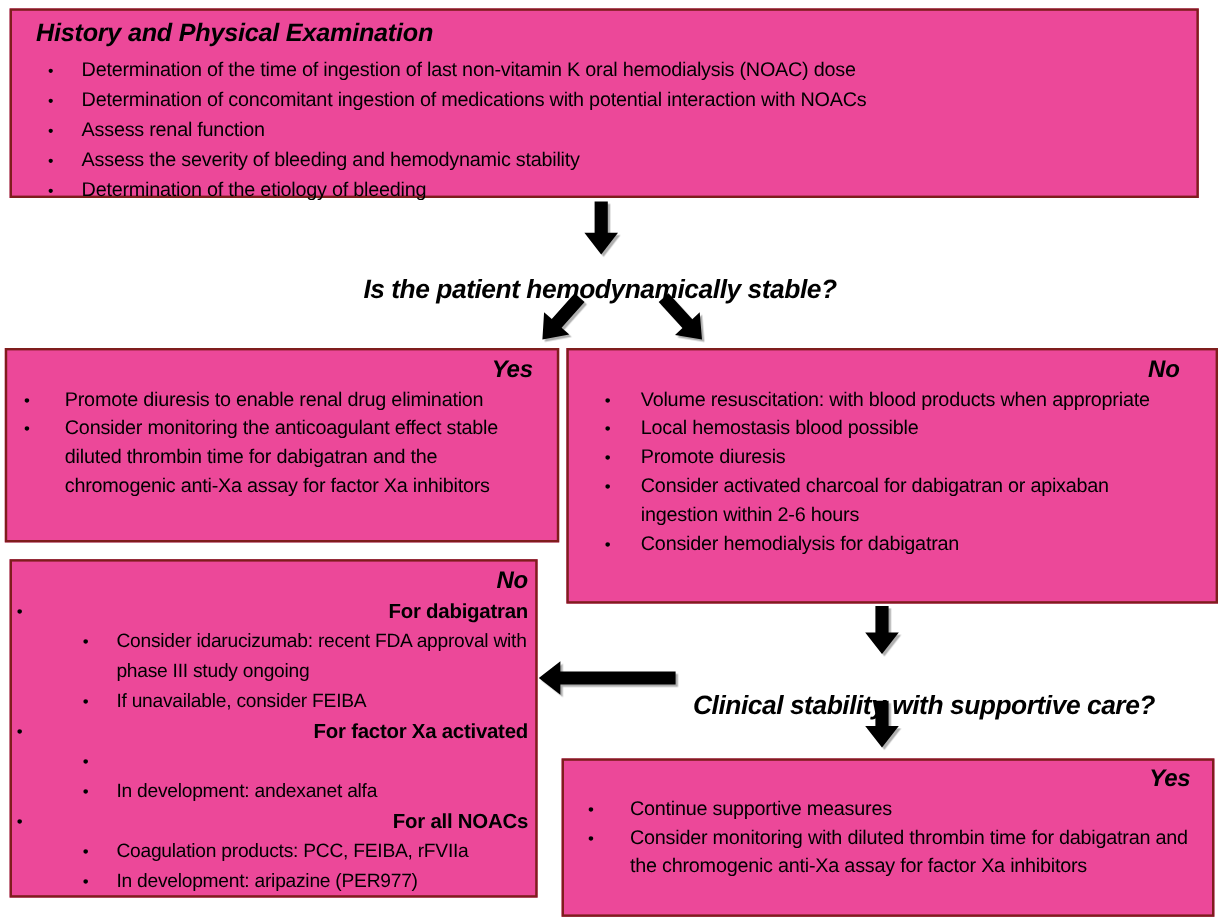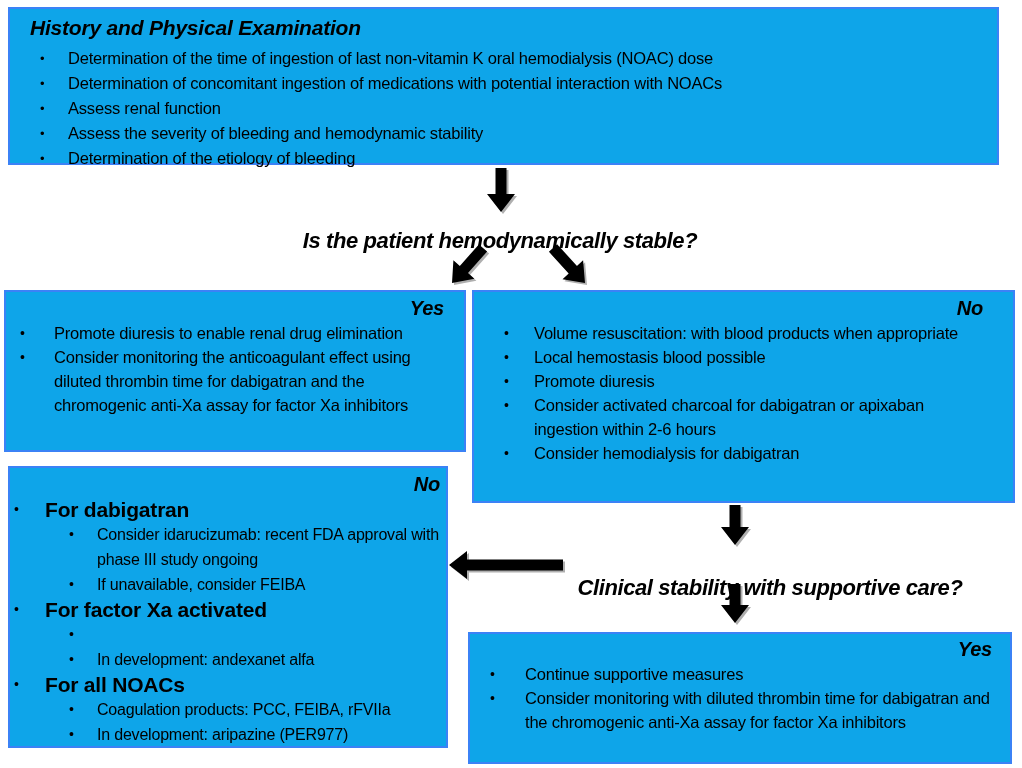--- a/index.html
+++ b/index.html
@@ -1,20 +1,20 @@
 <!DOCTYPE html>
 <html><head>
 <meta charset="utf-8">
 <style>
   html,body{margin:0;padding:0;background:#ffffff;}
   .stage{
     position:relative;width:1022px;height:768px;background:#ffffff;
     font-family:"Liberation Sans",sans-serif;color:#000;overflow:hidden;
   }
-  .box{position:absolute;border:2px solid #3b82f6;background:#0ea5e9;box-sizing:border-box;}
+  .box{position:absolute;border:2px solid #7f1d1d;background:#ec4899;box-sizing:border-box;}
   .box-title{font-weight:bold;font-style:italic;font-size:20px;line-height:26px;letter-spacing:-0.2px;}
   .box-title.center{text-align:right;}
   .question{
     position:absolute;font-weight:bold;font-style:italic;font-size:22px;
     letter-spacing:-0.4px;text-align:center;white-space:nowrap;
   }
   .row{display:flex;align-items:flex-start;letter-spacing:-0.2px;}
   .b{flex:none;}
   .t{flex:1;min-width:0;}
   
@@ -27,21 +27,21 @@
   .yes-box .row{font-size:16.5px;line-height:24px;}
   .yes-box .b{width:34px;text-align:left;padding-left:6px;font-size:14px;}
   
   .no-box{left:472px;top:290px;width:543px;height:213px;padding:3px 30px 0 30px;}
   .no-box .row{font-size:16.5px;line-height:24px;}
   .no-box .b{width:30px;font-size:14px;}
   
   .reversal-box{left:8px;top:466px;width:440px;height:282px;padding:3px 6px 0 0;}
   .reversal-box .row{font-size:16px;line-height:25px;}
   .reversal-box .r1 .b{margin-left:4px;width:31px;font-size:14px;}
-  .reversal-box .r1 .t{font-weight:bold;font-size:21px;}
+  .reversal-box .r1 .t{font-weight:bold;font-size:17px;text-align:right;}
   .reversal-box .r2 .b{margin-left:59px;width:28px;font-size:14px;}
   
   .supportive-box{left:468px;top:632px;width:544px;height:132px;padding:2px 18px 0 2px;}
   .supportive-box .row{font-size:16.5px;line-height:24px;}
   .supportive-box .b{margin-left:18px;width:35px;font-size:14px;}
   
   .q1{left:0;top:228px;width:1000px;}
   .q2{left:545px;top:575px;width:450px;}
   
   .arrows{position:absolute;left:0;top:0;width:1022px;height:768px;pointer-events:none;}
@@ -89,21 +89,21 @@
   <div class="question q1">Is the patient hemodynamically stable?</div>
 
   <div class="box yes-box">
     <div class="box-title center">Yes</div>
     <div class="row">
       <span class="b">•</span>
       <span class="t">Promote diuresis to enable renal drug elimination</span>
     </div>
     <div class="row">
       <span class="b">•</span>
-      <span class="t">Consider monitoring the anticoagulant effect using diluted thrombin time for dabigatran and the chromogenic anti-Xa assay for factor Xa inhibitors</span>
+      <span class="t">Consider monitoring the anticoagulant effect stable diluted thrombin time for dabigatran and the chromogenic anti-Xa assay for factor Xa inhibitors</span>
     </div>
   </div>
 
   <div class="box no-box">
     <div class="box-title center">No</div>
     <div class="row">
       <span class="b">•</span>
       <span class="t">Volume resuscitation: with blood products when appropriate</span>
     </div>
     <div class="row">

